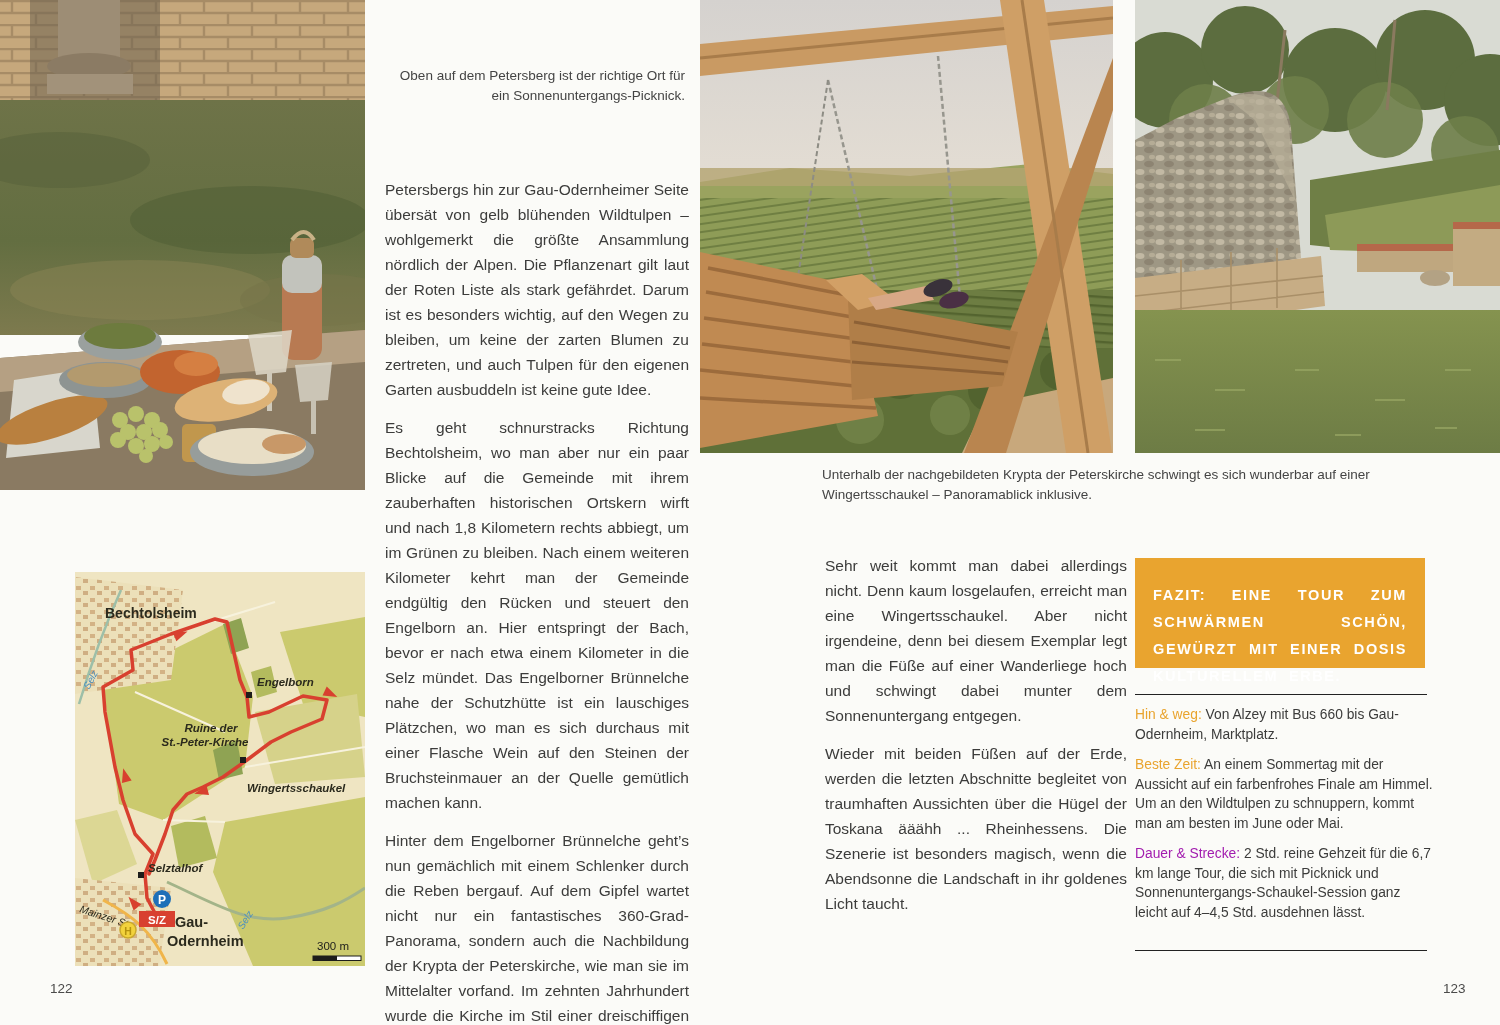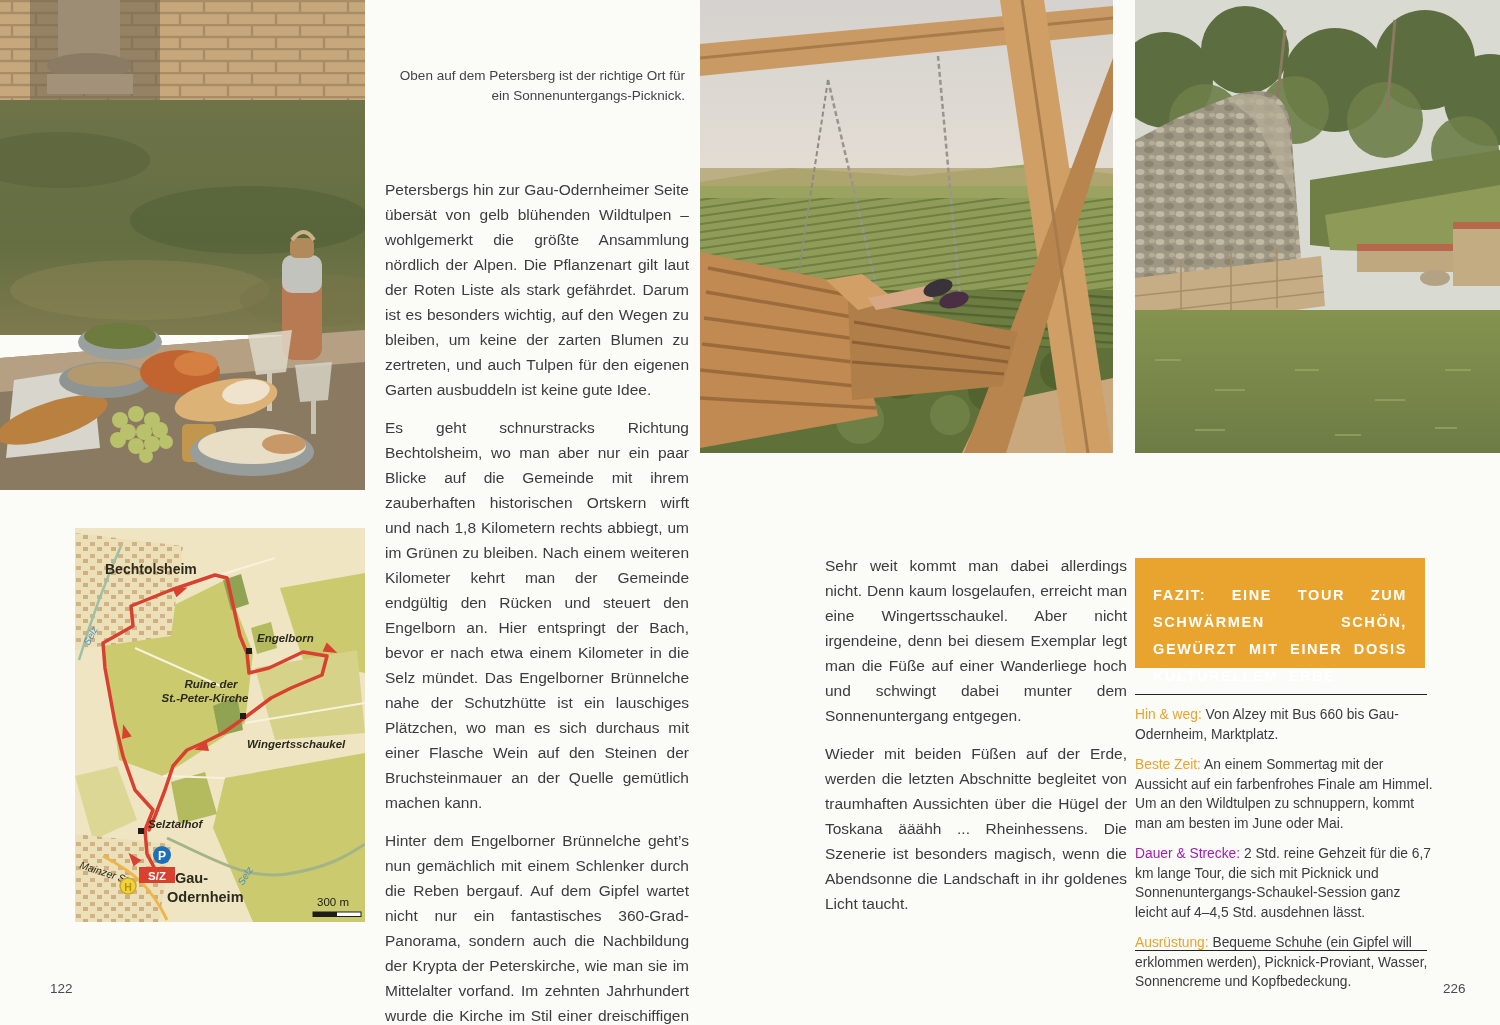--- a/index.html
+++ b/index.html
@@ -12,21 +12,21 @@
            hyphens:auto;-webkit-hyphens:auto;}
   .bodycol p{margin:0 0 13px 0;}
   .fazit{position:absolute;left:1135px;top:558px;width:290px;height:110px;box-sizing:border-box;
          padding:24px 18px 0 18px;color:#fff;font-weight:bold;font-size:14.5px;line-height:27px;
          letter-spacing:1.6px;word-spacing:5px;text-align:justify;}
   .rule{position:absolute;left:1135px;width:292px;height:0;border-top:1.6px solid #222;}
   .infolist{position:absolute;left:1135px;top:705px;width:300px;font-size:13.8px;line-height:19.5px;}
   .infolist .item{margin:0 0 11px 0;}
   .infolabel{font-weight:normal;}
   .pagenum{position:absolute;top:981px;font-size:13.5px;color:#4a4a4a;}
-  .mapbox{position:absolute;left:75px;top:528px;width:290px;height:394px;}
+  .mapbox{position:absolute;left:75px;top:572px;width:290px;height:394px;}
   .mapbox svg{display:block;}
   text{font-family:"Liberation Sans",sans-serif;}
 </style>
 </head>
 <body>
 
 <div class="spread">
 
   <div class="photo" style="left:0;top:0;width:365px;height:490px;">
     <svg width="365" height="490" viewBox="0 0 365 490" xmlns="http://www.w3.org/2000/svg">
@@ -300,20 +300,21 @@
       <rect x="318" y="222" width="47" height="7" fill="#b5684a"></rect>
       <ellipse cx="300" cy="278" rx="15" ry="8" fill="#b3a284"></ellipse>
 
       <rect x="0" y="310" width="365" height="143" fill="url(#grass2)"></rect>
       <g stroke="#9aa865" stroke-width="2" opacity="0.7">
         <path d="M20,360 h26 M80,390 h30 M160,370 h24 M240,400 h30 M310,370 h26 M60,430 h30 M200,435 h26 M300,428 h22"></path>
       </g>
     </svg>
   </div>
 
+  <div class="caption" style="left:822px;top:465px;width:620px;">Unterhalb der nachgebildeten Krypta der Peterskirche schwingt es sich wunderbar auf einer Wingertsschaukel – Panoramablick inklusive.</div>
 
   <div class="bodycol" style="left:825px;top:553px;width:302px;">
     <p>Sehr weit kommt man dabei allerdings nicht. Denn kaum losgelaufen, erreicht man eine Wingertsschaukel. Aber nicht irgendeine, denn bei diesem Exemplar legt man die Füße auf einer Wanderliege hoch und schwingt dabei munter dem Sonnenuntergang entgegen.</p>
     <p>Wieder mit beiden Füßen auf der Erde, werden die letzten Abschnitte begleitet von traumhaften Aussichten über die Hügel der Toskana ääähh ... Rheinhessens. Die Szenerie ist besonders magisch, wenn die Abendsonne die Landschaft in ihr goldenes Licht taucht.</p>
   </div>
 
   <div class="fazit" style="background:#e9a42f;">
     <span>FAZIT: EINE TOUR ZUM SCHWÄRMEN SCHÖN, GEWÜRZT MIT EINER DOSIS KULTURELLEM ERBE.</span>
   </div>
 
@@ -321,21 +322,18 @@
   <div class="infolist">
     <div class="item">
       <span class="infolabel" style="color:#e9a42f;">Hin &amp; weg:</span><span> Von Alzey mit Bus 660 bis Gau-Odernheim, Marktplatz.</span>
     </div>
     <div class="item">
       <span class="infolabel" style="color:#e9a42f;">Beste Zeit:</span><span> An einem Sommertag mit der Aussicht auf ein farbenfrohes Finale am Himmel. Um an den Wildtulpen zu schnuppern, kommt man am besten im June oder Mai.</span>
     </div>
     <div class="item">
       <span class="infolabel" style="color:#a21caf;">Dauer &amp; Strecke:</span><span> 2 Std. reine Gehzeit für die 6,7 km lange Tour, die sich mit Picknick und Sonnenuntergangs-Schaukel-Session ganz leicht auf 4–4,5 Std. ausdehnen lässt.</span>
     </div>
-    <div class="item">
-      <span class="infolabel" style="color:#e9a42f;">Ausrüstung:</span><span> Bequeme Schuhe (ein Gipfel will erklommen werden), Picknick-Proviant, Wasser, Sonnencreme und Kopfbedeckung.</span>
-    </div>
   </div>
   <div class="rule" style="top:950px;"></div>
 
-  <div class="pagenum" style="left:1443px;">226</div>
+  <div class="pagenum" style="left:1443px;">123</div>
 
 </div>
 
 </body></html>

